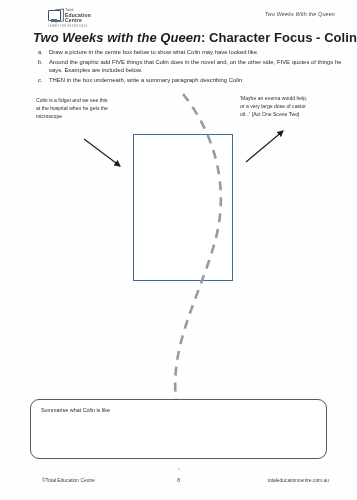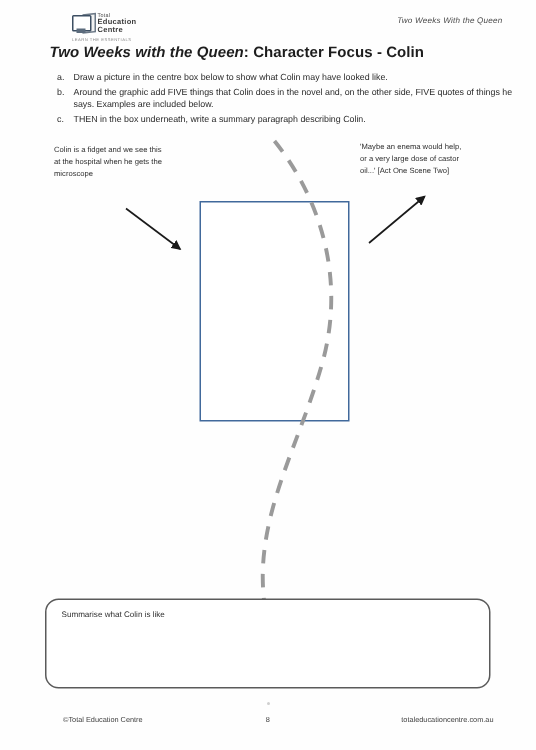--- a/index.html
+++ b/index.html
@@ -103,21 +103,21 @@
     color: #4a4a4a;
     letter-spacing: 0.15px;
     white-space: nowrap;
   }
 
   
   .doc-title {
     position: absolute;
     left: 33px;
     top: 30px;
-    font-size: 10px;
+    font-size: 13px;
     font-weight: bold;
     color: #1d1d1d;
     letter-spacing: 0.05px;
     white-space: nowrap;
   }
   .doc-title .ital { font-style: italic; }
 
   
   .instructions {
     position: absolute;

